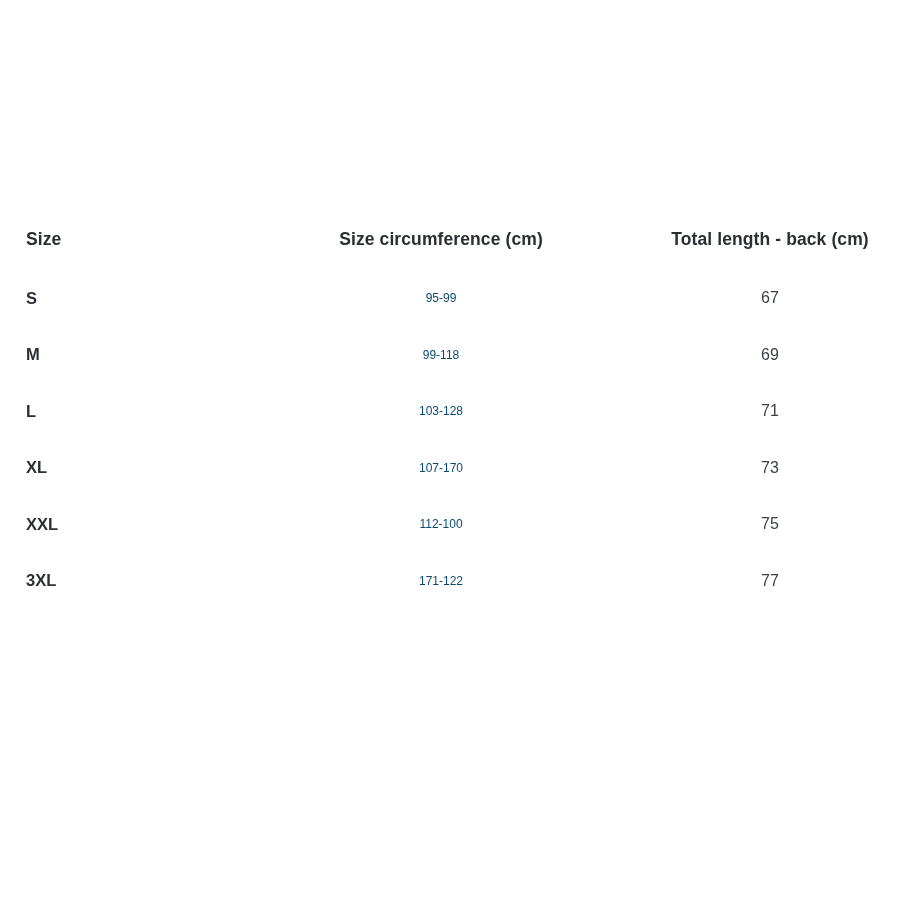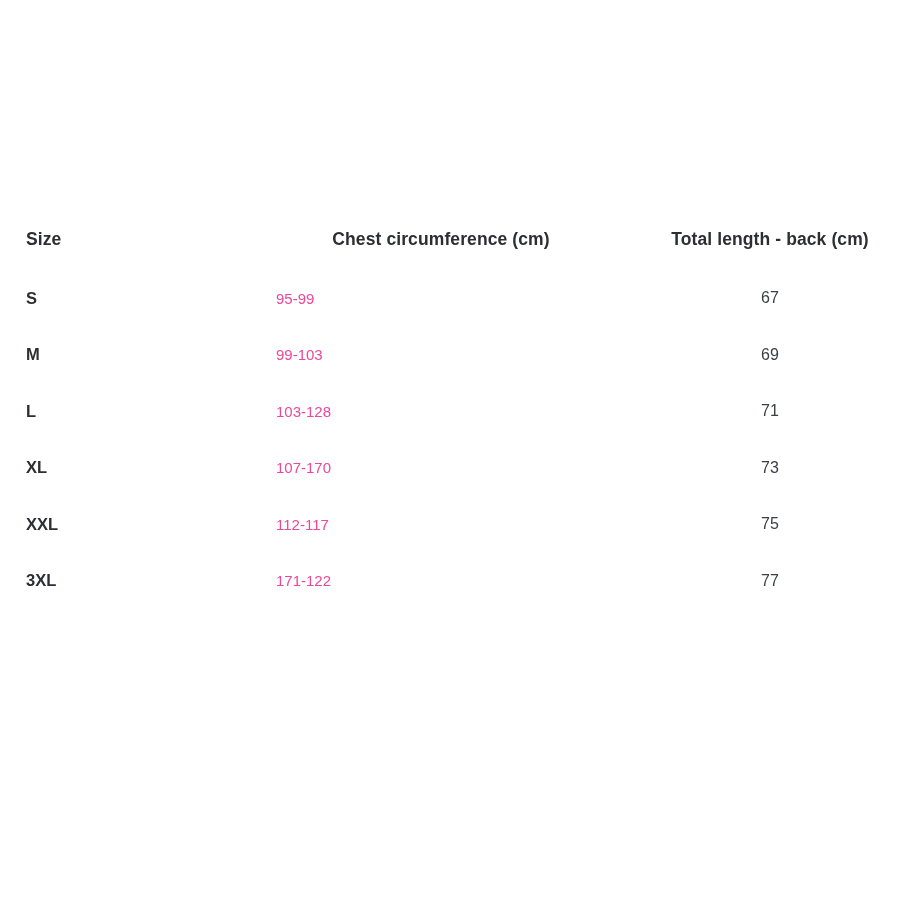--- a/index.html
+++ b/index.html
@@ -62,70 +62,70 @@
     height: 56.5px;
   }
   td.c-size {
     text-align: left;
     padding-left: 26px;
     font-size: 16.5px;
     font-weight: bold;
     color: #2b2f33;
   }
   td.c-chest {
-    text-align: left;
+    text-align: center;
     padding-right: 4px;
-    font-size: 15px;
+    font-size: 12px;
     font-weight: normal;
-    color: #ec4899;
+    color: #0c4a6e;
   }
   td.c-length {
     text-align: center;
     padding-right: 14px;
     font-size: 16px;
     font-weight: normal;
     color: #3a4045;
   }
 </style>
 </head>
 <body>
 
 <div class="page">
   <table class="size-table">
     <thead>
       <tr>
         <th class="h-size col-size">Size</th>
-        <th class="h-chest col-chest">Chest circumference (cm)</th>
+        <th class="h-chest col-chest">Size circumference (cm)</th>
         <th class="h-length col-length">Total length - back (cm)</th>
       </tr>
     </thead>
     <tbody>
       <tr>
         <td class="c-size">S</td>
         <td class="c-chest">95-99</td>
         <td class="c-length">67</td>
       </tr>
       <tr>
         <td class="c-size">M</td>
-        <td class="c-chest">99-103</td>
+        <td class="c-chest">99-118</td>
         <td class="c-length">69</td>
       </tr>
       <tr>
         <td class="c-size">L</td>
         <td class="c-chest">103-128</td>
         <td class="c-length">71</td>
       </tr>
       <tr>
         <td class="c-size">XL</td>
         <td class="c-chest">107-170</td>
         <td class="c-length">73</td>
       </tr>
       <tr>
         <td class="c-size">XXL</td>
-        <td class="c-chest">112-117</td>
+        <td class="c-chest">112-100</td>
         <td class="c-length">75</td>
       </tr>
       <tr>
         <td class="c-size">3XL</td>
         <td class="c-chest">171-122</td>
         <td class="c-length">77</td>
       </tr>
     </tbody>
   </table>
 </div>

